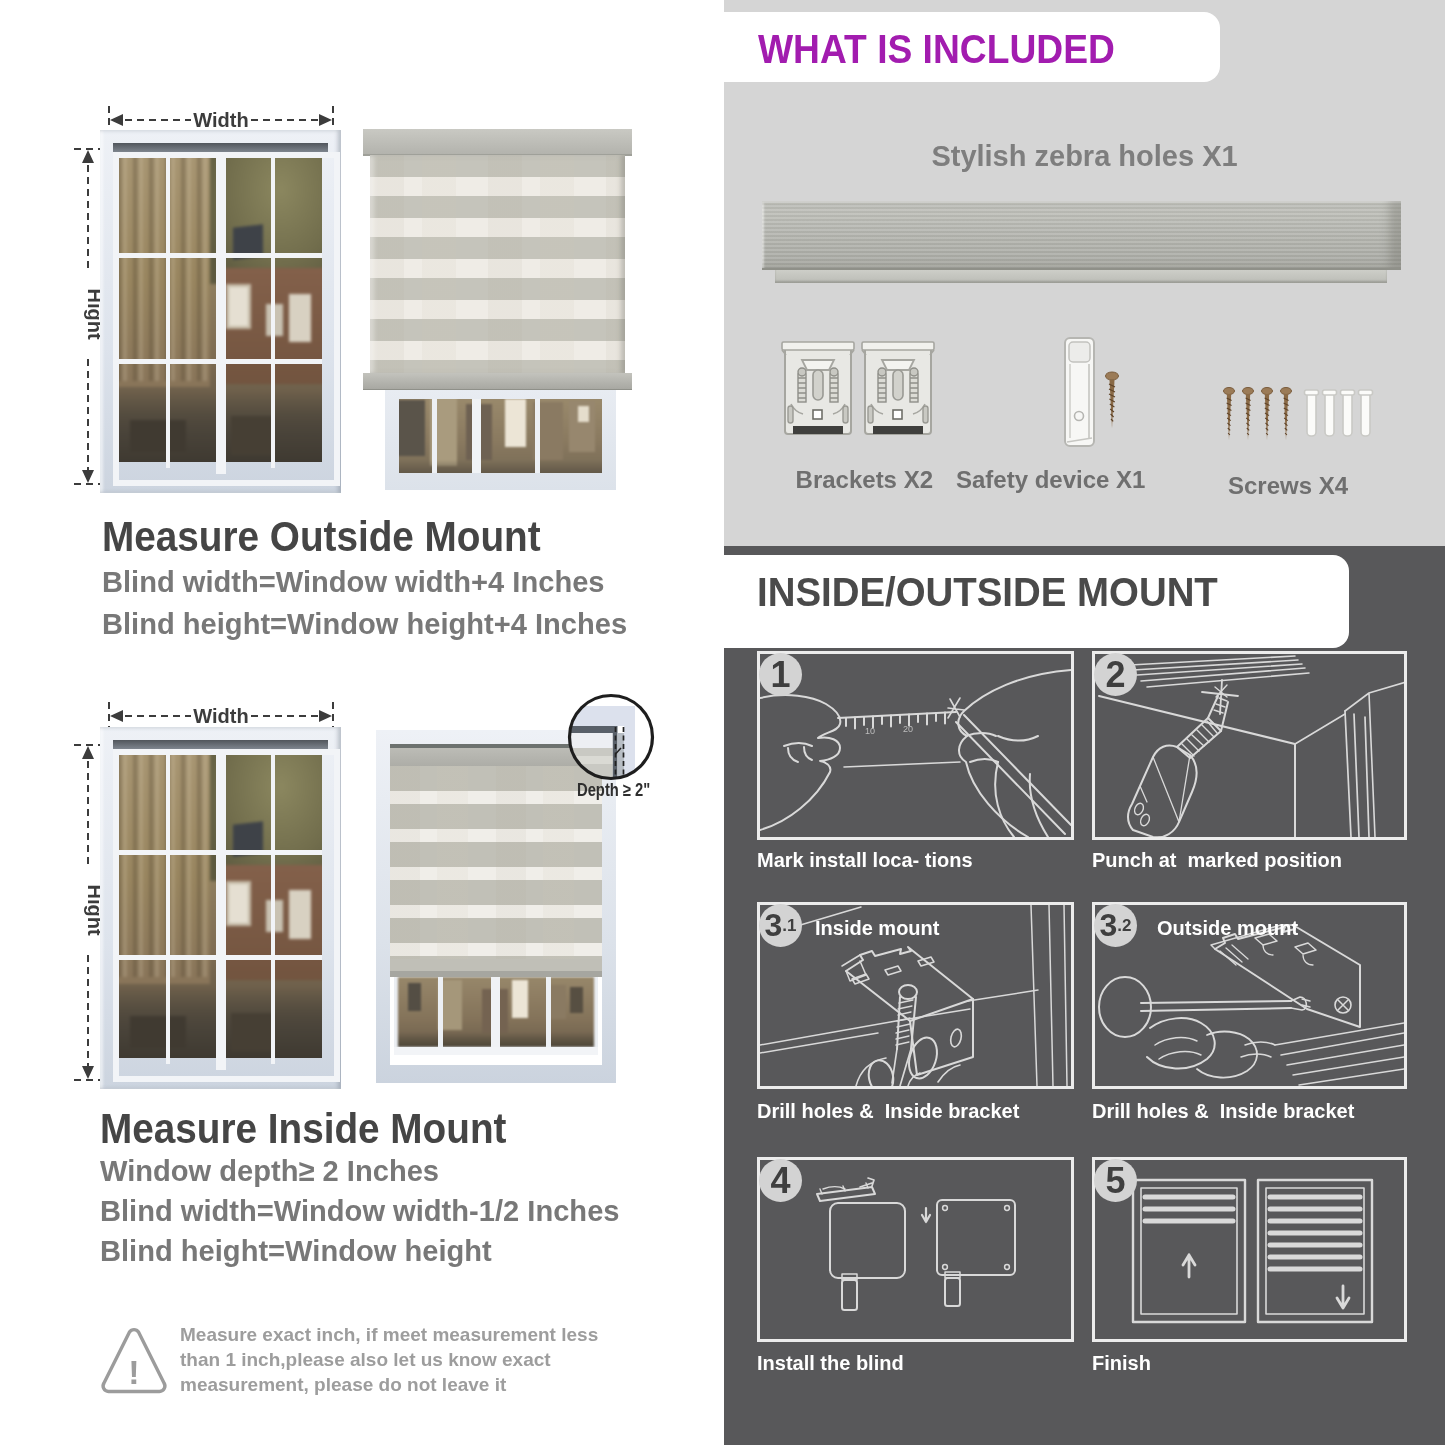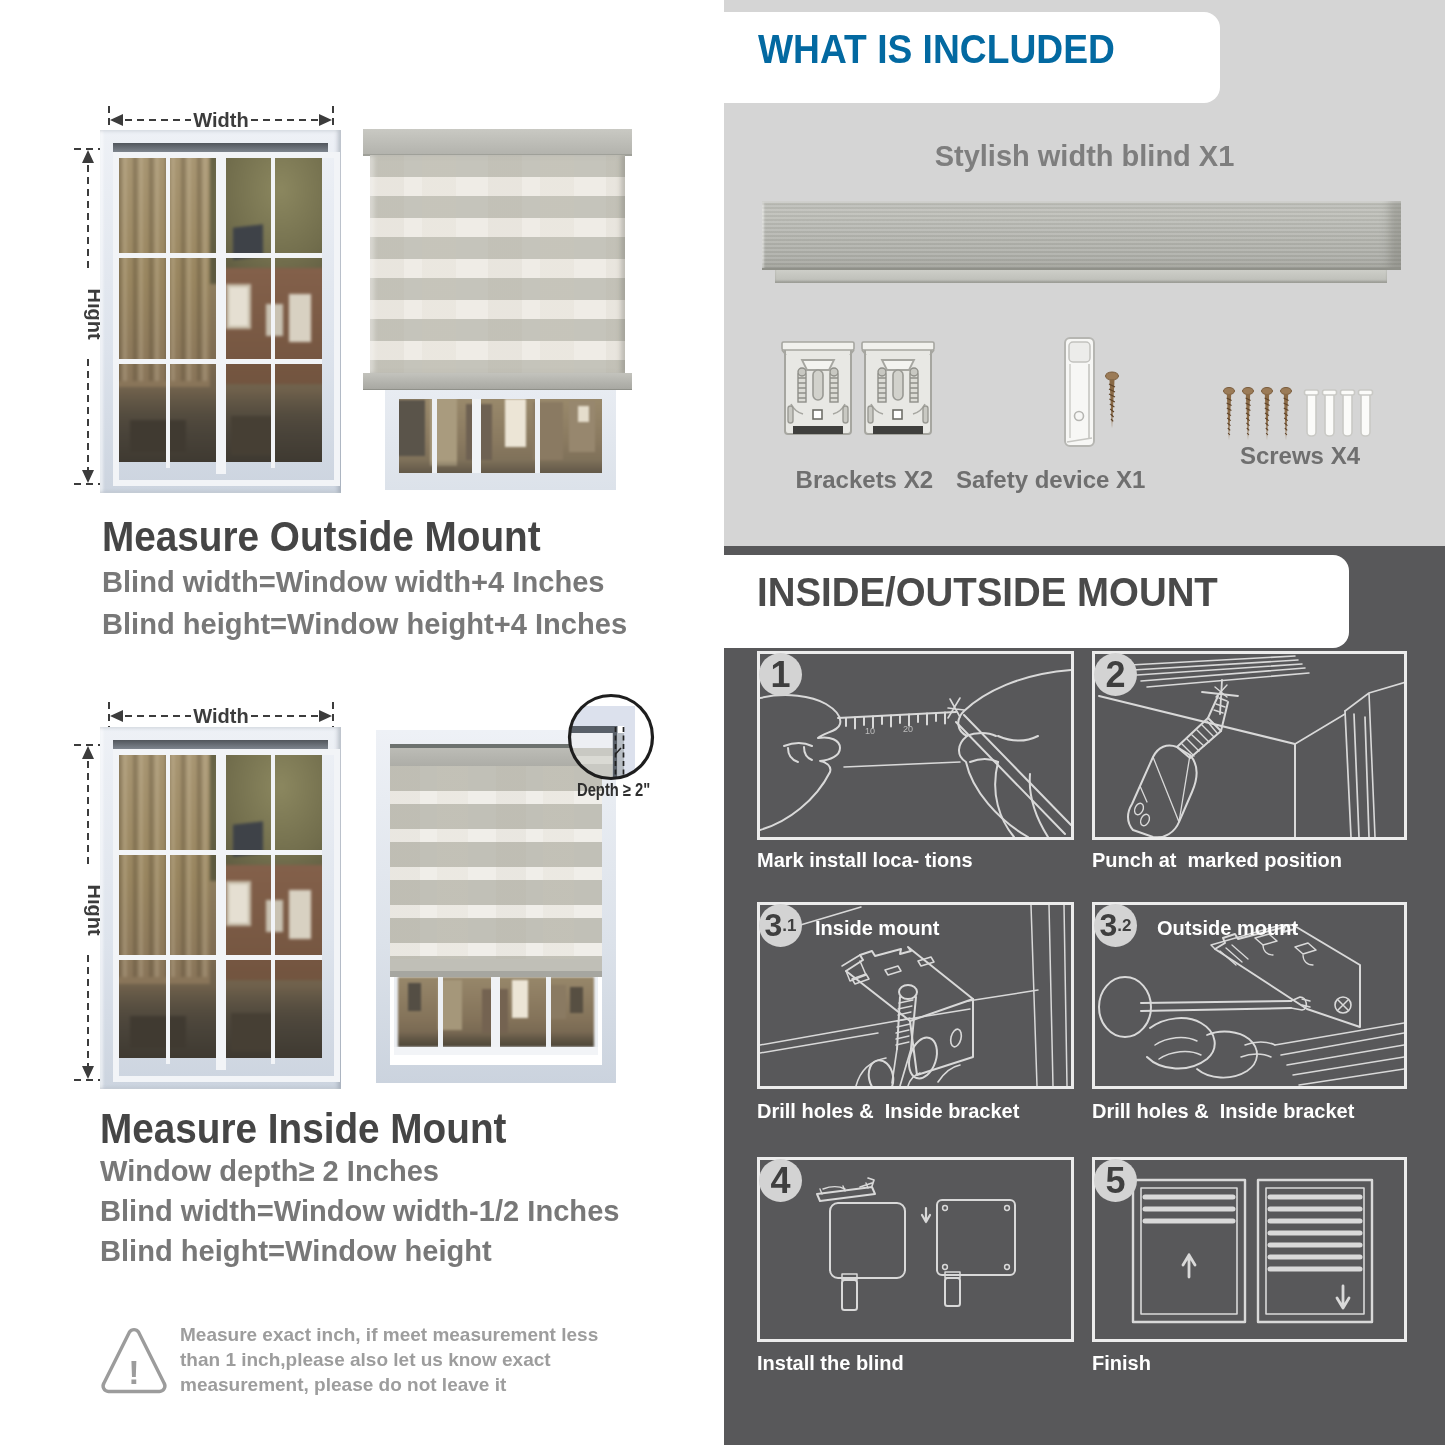--- a/index.html
+++ b/index.html
@@ -200,22 +200,22 @@
   <div class="a p1" style="left:100px;top:1194px">Blind width=Window width-1/2 Inches</div>
   <div class="a p1" style="left:100px;top:1234px">Blind height=Window height</div>
 
   <svg class="a" style="left:98px;top:1324px" width="72" height="74" viewBox="0 0 72 74">
     <path d="M31.5,8 a5.5,5.5 0 0 1 9,0 L66,59 a5.5,5.5 0 0 1 -4.5,8.5 H10.5 A5.5,5.5 0 0 1 6,59 Z" fill="none" stroke="#9c9c9c" stroke-width="3.4" stroke-linejoin="round"></path>
     <text x="36" y="60" text-anchor="middle" font-size="34" font-weight="bold" fill="#9c9c9c">!</text>
   </svg>
   <div class="a" style="left:180px;top:1322px;font-size:19px;font-weight:bold;color:#9d9d9d;line-height:25px">Measure exact inch, if meet measurement less<br>than 1 inch,please also let us know exact<br>measurement, please do not leave it</div>
 
   <div class="a" style="left:724px;top:0;width:721px;height:546px;background:#d5d5d5"></div>
-  <div class="a" style="left:724px;top:12px;width:462px;height:91px;background:#fff;border-radius:0 16px 16px 0;color:#0369a1;font-weight:bold;font-size:40px;line-height:75px;padding-left:34px"><span class="sqz">WHAT IS INCLUDED</span></div>
-  <div class="a" style="left:724px;top:140px;width:721px;text-align:center;font-weight:bold;font-size:29px;color:#7e7e7e">Stylish width blind X1</div>
+  <div class="a" style="left:724px;top:12px;width:462px;height:70px;background:#fff;border-radius:0 16px 16px 0;color:#a21caf;font-weight:bold;font-size:40px;line-height:75px;padding-left:34px"><span class="sqz">WHAT IS INCLUDED</span></div>
+  <div class="a" style="left:724px;top:140px;width:721px;text-align:center;font-weight:bold;font-size:29px;color:#7e7e7e">Stylish zebra holes X1</div>
 
   <div class="a" style="left:762px;top:201px;width:639px;height:69px;background:repeating-linear-gradient(180deg,rgba(255,255,255,.10) 0 2px,rgba(90,90,84,.07) 2px 4px),linear-gradient(180deg,#c2c3bd,#b3b4ae 55%,#a8a9a3);box-shadow:inset -12px 0 9px rgba(115,115,107,.38),inset 2px 2px 2px rgba(255,255,255,.5);border-bottom:2px solid #8f9089;box-sizing:border-box"></div>
   <div class="a" style="left:775px;top:270px;width:612px;height:13px;background:linear-gradient(180deg,#cdcec8,#bbbcb6);box-shadow:inset 0 -2px 2px rgba(110,110,102,.4)"></div>
 
   <svg class="a" style="left:724px;top:330px" width="721" height="130" viewBox="0 0 721 130">
     <g id="bk1" transform="translate(61,12)">
       <rect x="0" y="4" width="66" height="88" rx="3" fill="#e8e8e4" stroke="#a6a6a0" stroke-width="2"></rect>
       <rect x="-3" y="0" width="72" height="8" rx="1.5" fill="#f1f1ed" stroke="#a6a6a0" stroke-width="1.6"></rect>
       <path d="M-3,8 l4,5 M69,8 l-4,5" stroke="#a6a6a0" stroke-width="1.6"></path>
       <path d="M17,18 h32 l-5,10 h-22 z" fill="#f4f4f0" stroke="#a6a6a0" stroke-width="1.8"></path>
@@ -296,21 +296,21 @@
       <rect x="601" y="62" width="9" height="44" rx="4"></rect>
         <rect x="598.5" y="60" width="14" height="5" rx="2"></rect>
       <rect x="619" y="62" width="9" height="44" rx="4"></rect>
         <rect x="616.5" y="60" width="14" height="5" rx="2"></rect>
       <rect x="637" y="62" width="9" height="44" rx="4"></rect>
         <rect x="634.5" y="60" width="14" height="5" rx="2"></rect>
     </g>
   </svg>
   <div class="a cap" style="left:785px;top:466px;width:148px;text-align:right">Brackets X2</div>
   <div class="a cap" style="left:956px;top:466px;width:260px;text-align:left">Safety device X1</div>
-  <div class="a cap" style="left:1228px;top:442px;width:132px;text-align:right">Screws X4</div>
+  <div class="a cap" style="left:1228px;top:472px;width:132px;text-align:left">Screws X4</div>
 
   <div class="a" style="left:724px;top:546px;width:721px;height:899px;background:#58585a"></div>
   <div class="a" style="left:724px;top:555px;width:592px;height:93px;background:#fff;border-radius:0 16px 16px 0;color:#4a4a4a;font-weight:bold;font-size:40px;line-height:74px;padding-left:33px"><span class="sqz" style="transform:scaleX(.96)">INSIDE/OUTSIDE MOUNT</span></div>
 
   <div class="a cell" style="left:757px;top:651px;width:311px;height:183px">
     <svg width="311" height="183" viewBox="0 0 311 183" fill="none" stroke="#d9d9d9" stroke-width="2" stroke-linecap="round" stroke-linejoin="round">
       <path d="M78,64 L196,58"></path>
       <path d="M86,64 v8 M95,63.5 v11 M104,63 v8 M113,62.5 v11 M122,62 v8 M131,61.5 v11 M140,61 v8 M149,60.5 v11 M158,60 v8 M167,59.5 v11 M176,59 v8 M185,58.5 v11"></path>
       <path d="M84,113 L200,108" stroke-width="1.6"></path>
       <text x="105" y="80" font-size="9" fill="#bdbdbd" stroke="none">10</text>

